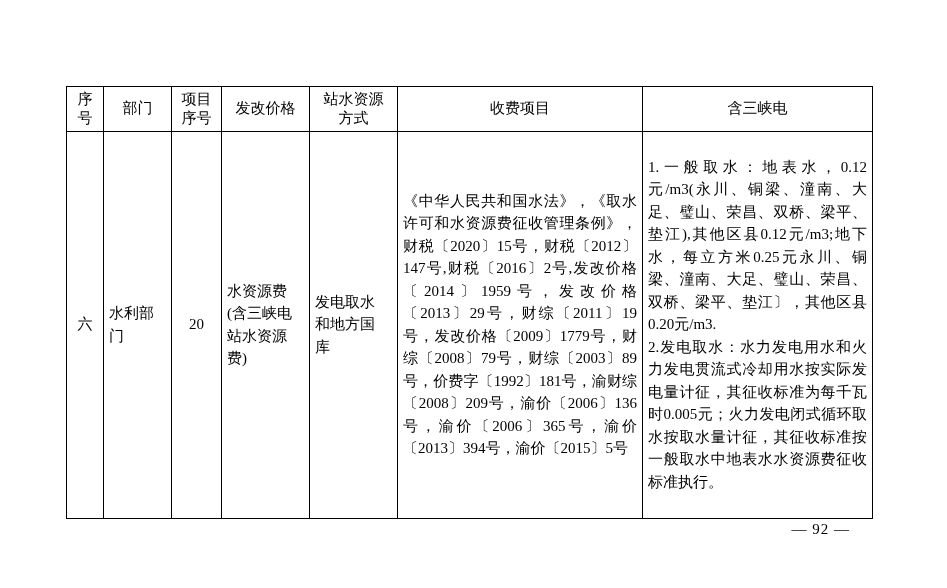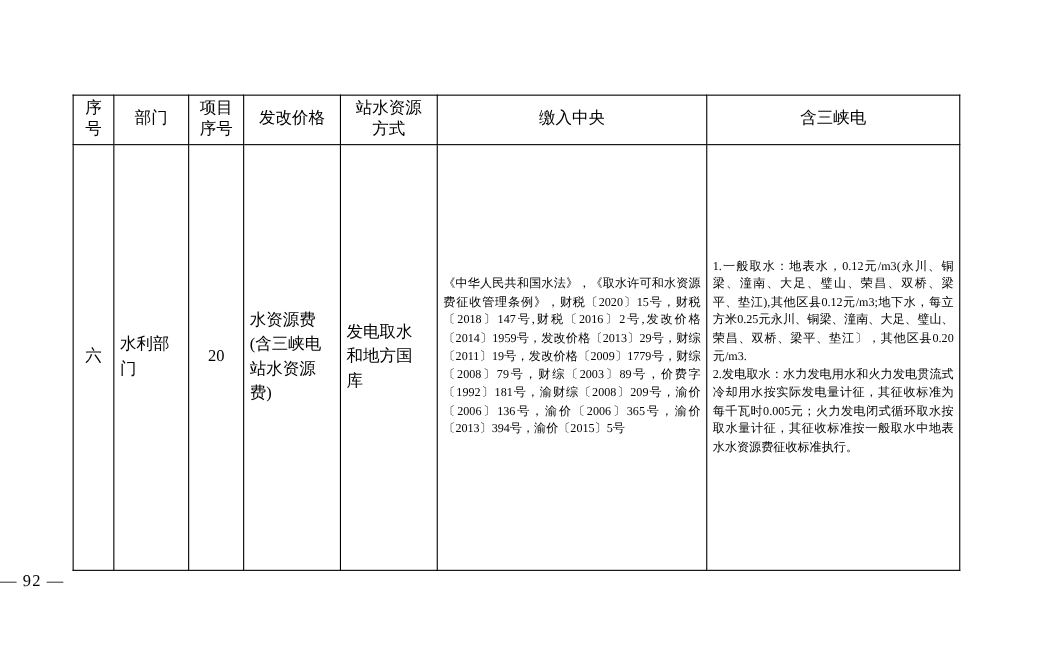--- a/index.html
+++ b/index.html
@@ -65,21 +65,21 @@
     padding-bottom: 8px;
   }
   .cell-mid-left {
     text-align: left;
     vertical-align: middle;
   }
   .body-row td {
     height: 380px;
   }
   .policy-text, .standard-text {
-    font-size: 11px;
+    font-size: 15px;
     line-height: 1.5;
     white-space: pre-wrap;
   }
   .policy-text {
     text-align: justify;
     text-justify: inter-ideograph;
   }
   .standard-text {
     text-align: justify;
     text-justify: inter-ideograph;
@@ -93,21 +93,21 @@
   .seq-text, .dept-text, .itemno-text {
     font-size: 15px;
     line-height: 1.5;
     white-space: pre-wrap;
   }
   .footer {
     position: absolute;
     left: 0;
     top: 520px;
     width: 850px;
-    text-align: left;
+    text-align: right;
   }
   .page-num {
     font-size: 15px;
     letter-spacing: 1px;
     color: #000000;
   }
   .hdr-2line {
     white-space: pre-wrap;
     line-height: 1.25;
   }
@@ -142,21 +142,21 @@
 序号</div>
           </td>
           <td>
             <div class="hdr-2line">发改价格</div>
           </td>
           <td>
             <div class="hdr-2line">站水资源
 方式</div>
           </td>
           <td>
-            <div class="hdr-2line">缴入中央</div>
+            <div class="hdr-2line">收费项目</div>
           </td>
           <td>
             <div class="hdr-2line">含三峡电</div>
           </td>
         </tr>
       </thead>
       <tbody>
         <tr class="body-row">
           <td class="c-center">
             <div class="seq-text">六</div>
@@ -173,21 +173,21 @@
 (含三峡电
 站水资源
 费)</div>
           </td>
           <td class="cell-mid-left">
             <div class="fund-text">发电取水
 和地方国
 库</div>
           </td>
           <td class="c-justify">
-            <div class="policy-text">《中华人民共和国水法》，《取水许可和水资源费征收管理条例》，财税〔2020〕15号，财税〔2018〕147号,财税〔2016〕2号,发改价格〔2014〕1959号，发改价格〔2013〕29号，财综〔2011〕19号，发改价格〔2009〕1779号，财综〔2008〕79号，财综〔2003〕89号，价费字〔1992〕181号，渝财综〔2008〕209号，渝价〔2006〕136号，渝价〔2006〕365号，渝价〔2013〕394号，渝价〔2015〕5号</div>
+            <div class="policy-text">《中华人民共和国水法》，《取水许可和水资源费征收管理条例》，财税〔2020〕15号，财税〔2012〕147号,财税〔2016〕2号,发改价格〔2014〕1959号，发改价格〔2013〕29号，财综〔2011〕19号，发改价格〔2009〕1779号，财综〔2008〕79号，财综〔2003〕89号，价费字〔1992〕181号，渝财综〔2008〕209号，渝价〔2006〕136号，渝价〔2006〕365号，渝价〔2013〕394号，渝价〔2015〕5号</div>
           </td>
           <td class="c-justify">
             <div class="standard-text">1.一般取水：地表水，0.12元/m3(永川、铜梁、潼南、大足、璧山、荣昌、双桥、梁平、垫江),其他区县0.12元/m3;地下水，每立方米0.25元永川、铜梁、潼南、大足、璧山、荣昌、双桥、梁平、垫江〕，其他区县0.20元/m3.
 2.发电取水：水力发电用水和火力发电贯流式冷却用水按实际发电量计征，其征收标准为每千瓦时0.005元；火力发电闭式循环取水按取水量计征，其征收标准按一般取水中地表水水资源费征收标准执行。</div>
           </td>
         </tr>
       </tbody>
     </table>
   </div>
 

